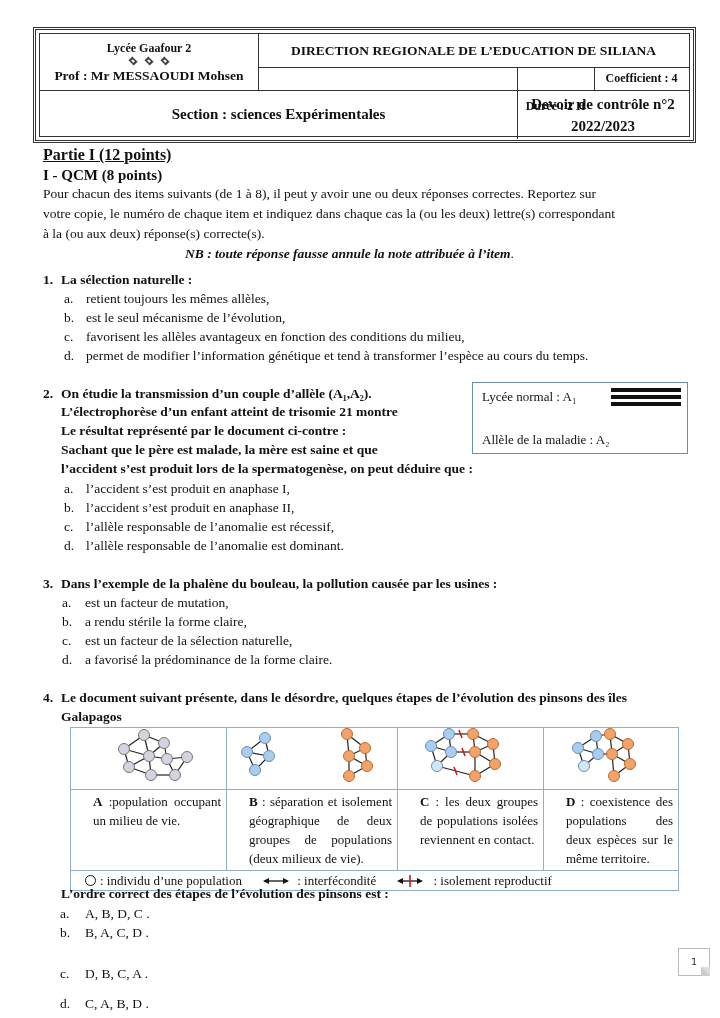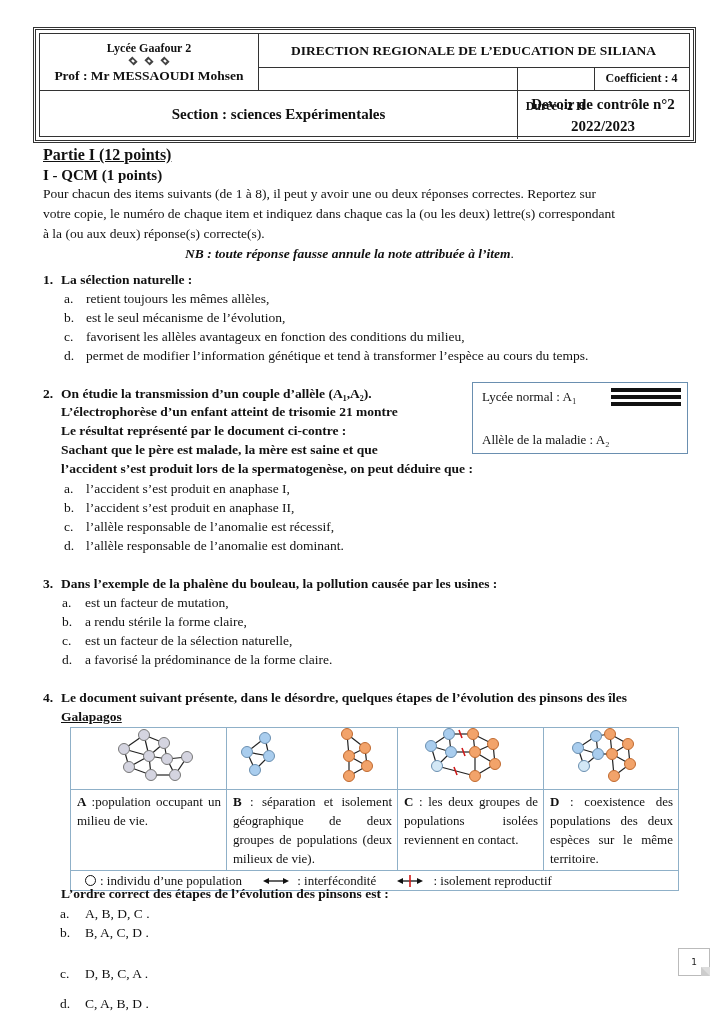--- a/index.html
+++ b/index.html
@@ -23,21 +23,21 @@
   .opt .l { display:inline-block; width:22px; }
 
   
   .eph { left:472px; top:382px; width:216px; height:72px; border:1.2px solid #6a8fb0; box-sizing:border-box; }
   .band { position:absolute; left:138px; width:70px; height:4px; background:#111; }
 
   
   .ptable { position:absolute; left:70px; top:727px; width:609px; border-collapse:collapse; }
   .ptable td { border:1px solid #8fb0c8; vertical-align:top; padding:0; font-size:13px; line-height:19px; }
   .ptable .img { height:58px; text-align:center; vertical-align:middle; }
-  .ptable .txt { padding:2px 5px 2px 6px; text-align:justify; height:74px; }
+  .ptable .txt { padding:2px 5px 2px 22px; text-align:justify; height:74px; }
   .ptable .legend { padding:0 14px; height:19px; font-size:13px; line-height:19px;margin-top:33px; }
   .lg-item { display:inline-block; margin-right:18px; }
   .circle-ic { display:inline-block; width:9px; height:9px; border:1.5px solid #111; border-radius:50%; vertical-align:-1px; margin-right:4px; }
 
   .page-num { left:678px; top:948px; width:32px; height:28px; border:1px solid #bbb; box-sizing:border-box; font-family:"DejaVu Sans", sans-serif; font-size:9px; text-align:center; line-height:26px; color:#222; background:#fff; }
   .page-fold { position:absolute; right:-1px; bottom:-1px; width:0; height:0; border-left:9px solid #ccc; border-top:9px solid #ddd; border-right:0; }
 </style>
 </head>
 <body>
 
@@ -64,21 +64,21 @@
     <div class="cell" style="left:554px; top:33px; right:0; height:23px; font-size:12px;">Coefficient : 4</div>
     <div class="cell" style="left:0; top:56px; width:477px; height:49px; font-size:15px;">Section : sciences Expérimentales</div>
     <div class="cell" style="left:477px; top:56px; right:0; height:49px; flex-direction:column; font-size:15px; line-height:22px;">
       <div>Devoir de contrôle n°2</div>
       <div>2022/2023</div>
     </div>
   </div>
 </div>
 
 <div class="abs b u" style="left:43px; top:145px; font-size:16px; line-height:20px;">Partie I (12 points)</div>
-<div class="abs b" style="left:43px; top:165px; font-size:15px; line-height:20px;">I - QCM (1 points)</div>
+<div class="abs b" style="left:43px; top:165px; font-size:15px; line-height:20px;">I - QCM (8 points)</div>
 <div class="abs t" style="left:43px; top:184px;">Pour chacun des items suivants (de 1 à 8), il peut y avoir une ou deux réponses correctes. Reportez sur</div>
 <div class="abs t" style="left:43px; top:204px;">votre copie, le numéro de chaque item et indiquez dans chaque cas la (ou les deux) lettre(s) correspondant</div>
 <div class="abs t" style="left:43px; top:224px;">à la (ou aux deux) réponse(s) correcte(s).</div>
 <div class="abs t" style="left:185px; top:244px;">
   <span class="b" style="font-style:italic;">NB : toute réponse fausse annule la note attribuée à l’item</span><span>.</span>
 </div>
 
 <div class="abs t b" style="left:43px; top:270px;">
   <span style="display:inline-block; width:18px;">1.</span><span>La sélection naturelle :</span>
 </div>
@@ -112,21 +112,21 @@
   <span style="display:inline-block; width:18px;">3.</span><span>Dans l’exemple de la phalène du bouleau, la pollution causée par les usines :</span>
 </div>
 <div class="opt" style="left:62px; top:593px;"><span class="l" style="width:23px;">a.</span><span>est un facteur de mutation,</span></div>
 <div class="opt" style="left:62px; top:612px;"><span class="l" style="width:23px;">b.</span><span>a rendu stérile la forme claire,</span></div>
 <div class="opt" style="left:62px; top:631px;"><span class="l" style="width:23px;">c.</span><span>est un facteur de la sélection naturelle,</span></div>
 <div class="opt" style="left:62px; top:650px;"><span class="l" style="width:23px;">d.</span><span>a favorisé la prédominance de la forme claire.</span></div>
 
 <div class="abs t b" style="left:43px; top:688px;">
   <span style="display:inline-block; width:18px;">4.</span><span>Le document suivant présente, dans le désordre, quelques étapes de l’évolution des pinsons des îles</span>
 </div>
-<div class="abs t b" style="left:61px; top:707px;text-decoration:underline;">Galapagos</div>
+<div class="abs t b" style="left:61px; top:707px;">Galapagos</div>
 
 <table class="ptable">
   <tbody>
       <tr>
     <td class="img" style="width:155px;">
       <svg width="100" height="54" viewBox="0 0 100 54">
         <g stroke="#222" stroke-width="1.2">
           <line x1="45" y1="6" x2="65" y2="14"></line>
               <line x1="45" y1="6" x2="25" y2="20"></line>
               <line x1="45" y1="6" x2="50" y2="27"></line>

